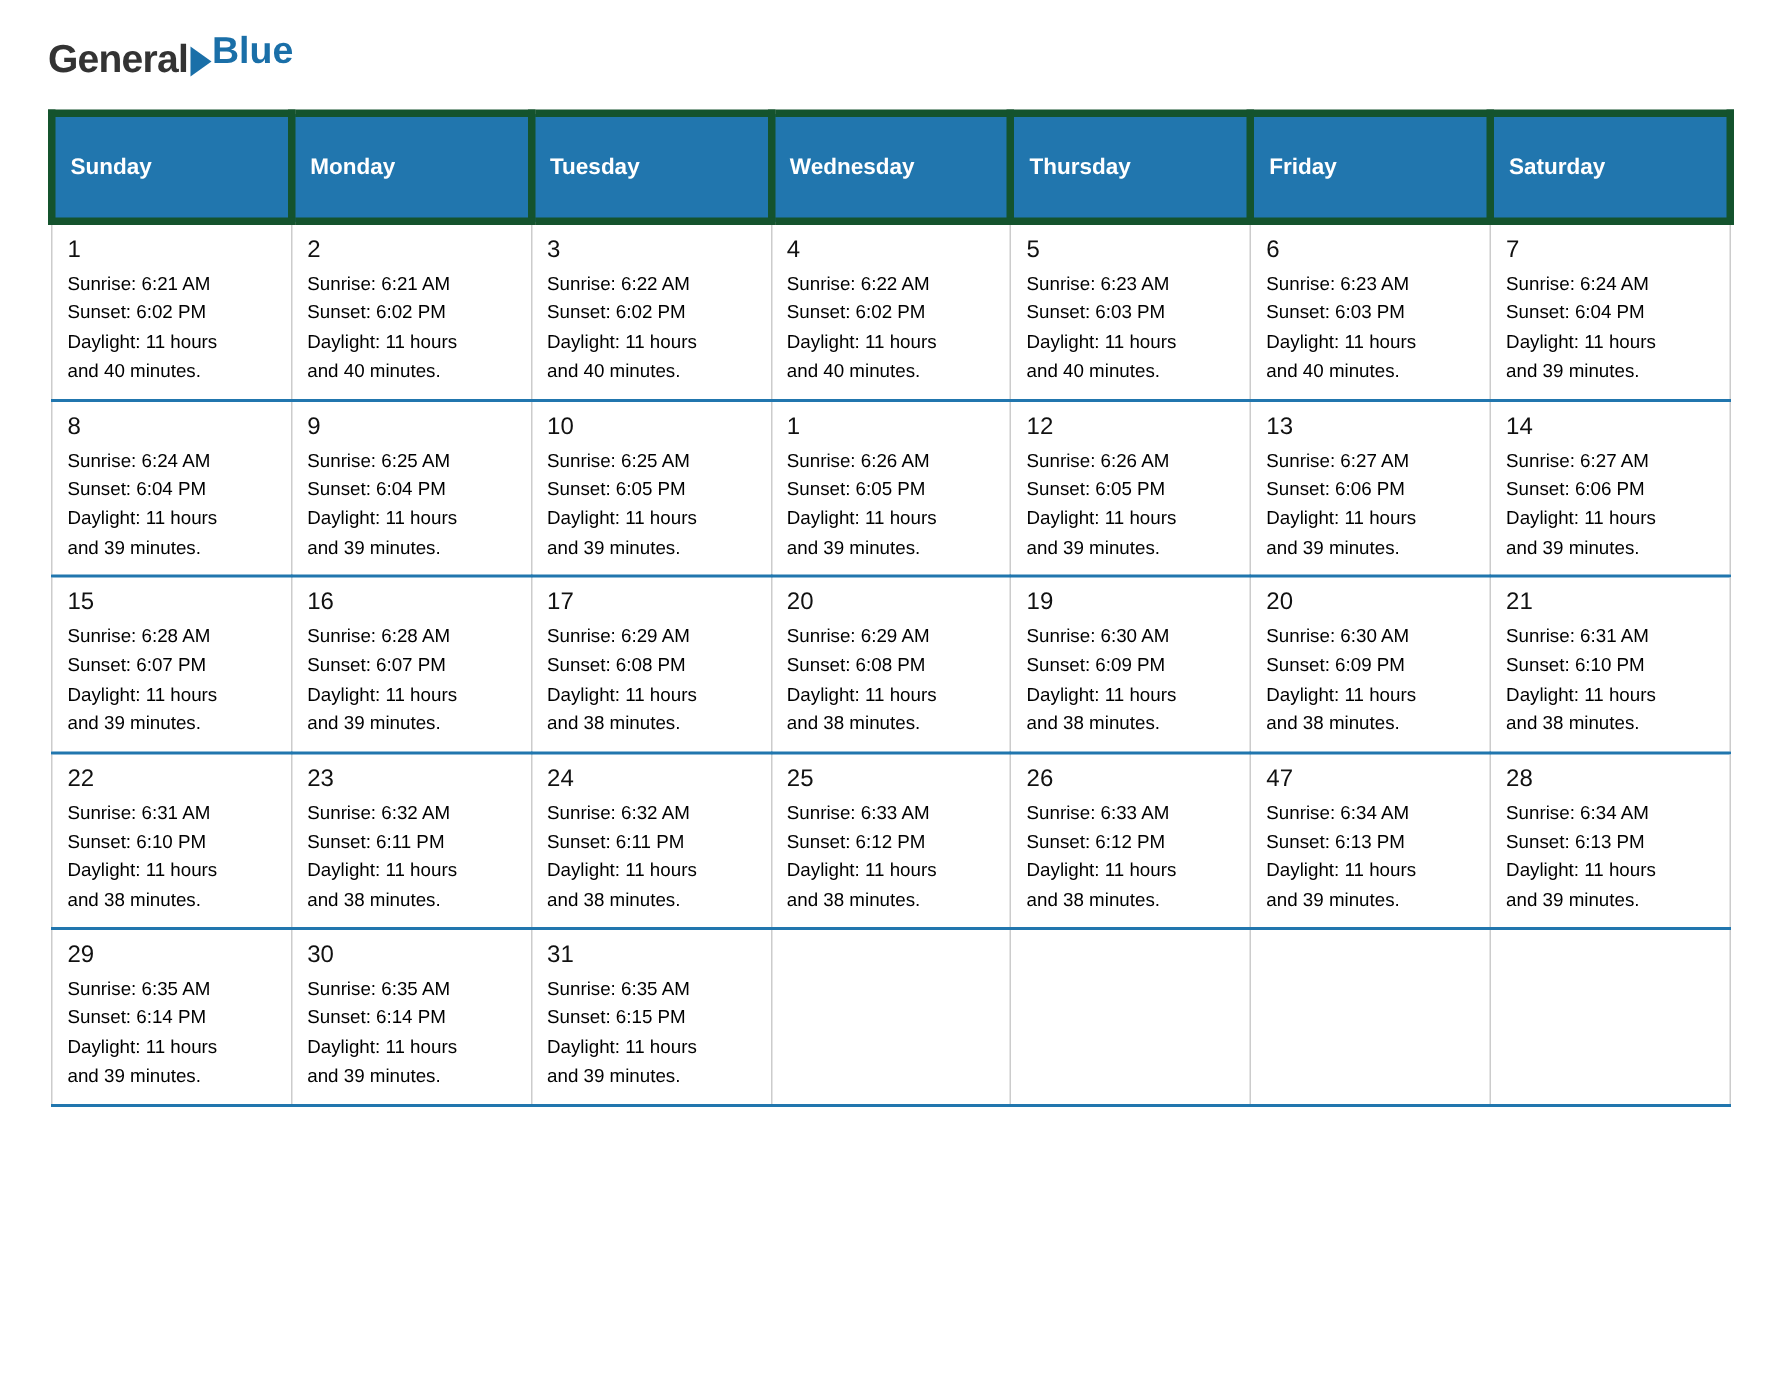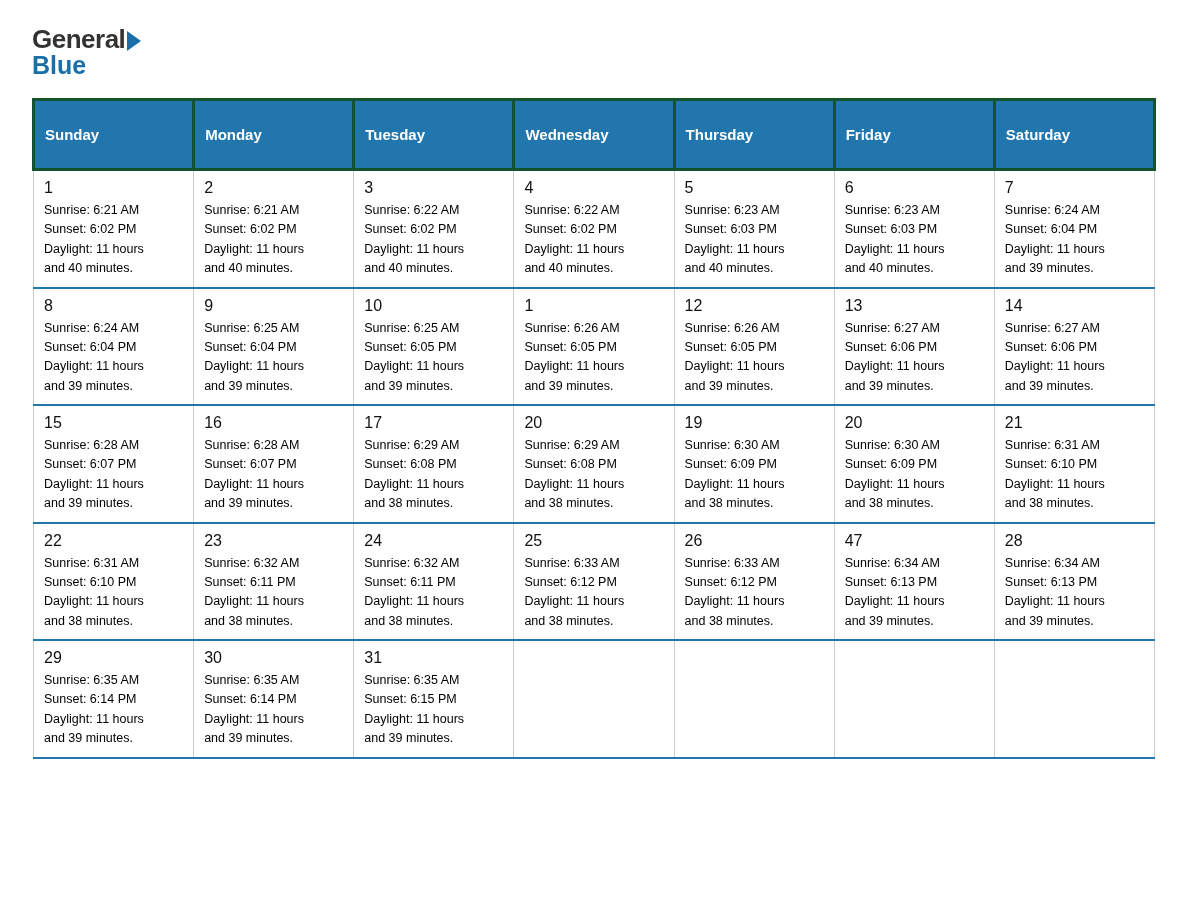--- a/index.html
+++ b/index.html
@@ -11,21 +11,21 @@
       min-height: 918px;
     }
     .header {
       display: flex;
       justify-content: space-between;
       align-items: flex-start;
       margin-bottom: 18px;
     }
     .logo {
       display: flex;
-      flex-direction: column;
+      flex-direction: row;
       align-items: flex-start;
     }
     .logo-top {
       display: flex;
       align-items: center;
     }
     .logo-general {
       font-size: 26px;
       font-weight: bold;
       color: #333;
@@ -64,21 +64,21 @@
       width: 100%;
       border-collapse: collapse;
     }
     thead tr th {
       background-color: #2176ae;
       color: #fff;
       font-size: 15px;
       font-weight: bold;
       padding: 25px 10px;
       text-align: left;
-      border: 3px solid #14532d;
+      border: 5px solid #14532d;
     }
     tbody tr td {
       vertical-align: top;
       padding: 8px 10px;
       border: 1px solid #ccc;
       font-size: 13px;
       color: #222;
       width: 14.28%;
       min-height: 100px;
     }

